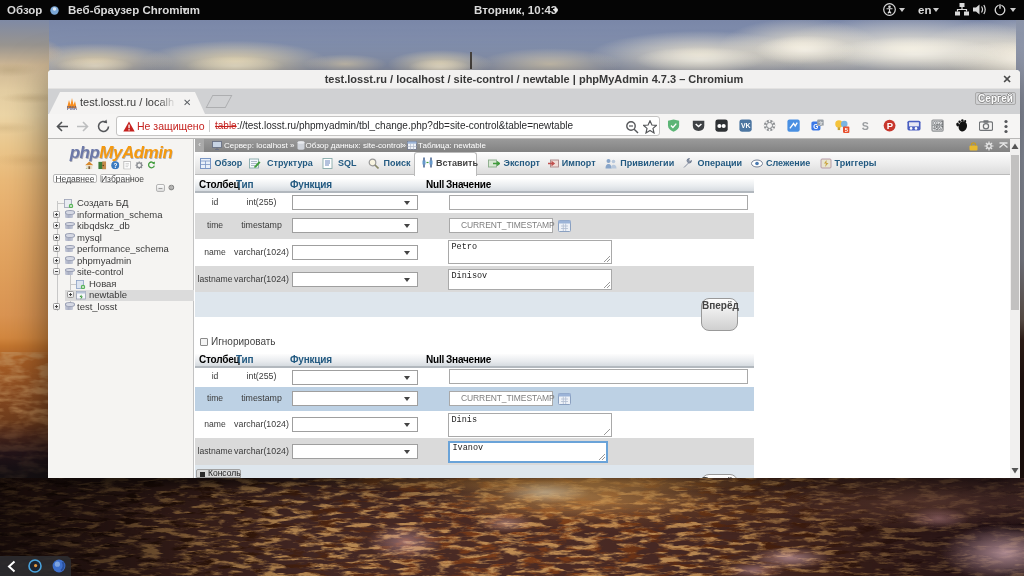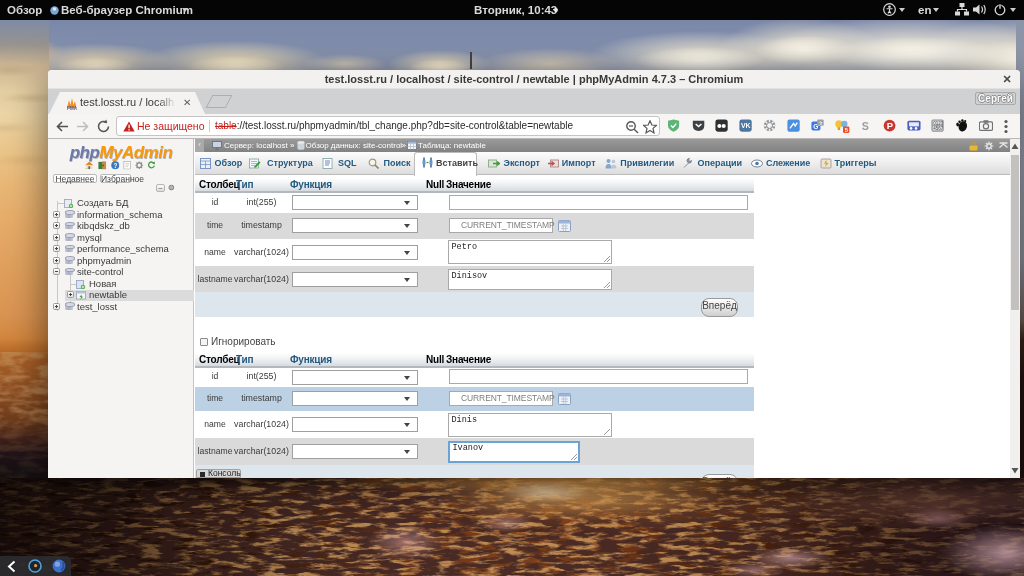--- a/index.html
+++ b/index.html
@@ -92,21 +92,21 @@
 .c1{position:absolute;left:0;width:40px;text-align:center;font-size:8.6px;color:#3a3a3a}
 .c2{position:absolute;left:23px;width:87px;text-align:center;font-size:8.8px;color:#3a3a3a}
 .sel{position:absolute;left:97px;width:126px;height:15px;background:#fff;border:1px solid #9f9f9f}
 .sel:after{content:"";position:absolute;right:7px;top:5px;border-left:3px solid transparent;border-right:3px solid transparent;border-top:4.5px solid #444}
 .hdr{background:linear-gradient(180deg,#fdfdfd 0%,#e8ebee 60%,#d6dbe0 100%);border-bottom:2px solid #b2b8be;height:14px;font-size:10px;font-weight:700;color:#000;letter-spacing:-0.2px}
 .hdr span{position:absolute;top:0;line-height:12px;white-space:nowrap}
 .inp{position:absolute;background:#fff;border:1px solid #a9a9a9;font-size:8.5px;color:#7e7e7e;line-height:13px;padding-left:11px;white-space:nowrap;letter-spacing:-0.1px}
 .ta{position:absolute;background:#fff;border:1px solid #a9a9a9;font-family:"Liberation Mono",monospace;font-size:8.5px;color:#222;padding:1px 0 0 3px}
 .ta i{position:absolute;right:1px;bottom:1px;width:6px;height:6px;font-style:normal;
 background:linear-gradient(135deg,transparent 0 45%,#999 45% 52%,transparent 52% 68%,#999 68% 75%,transparent 75%)}
-.btn{position:absolute;width:37px;height:19px;border:1px solid #999;border-radius:8px;background:linear-gradient(180deg,#fefefe,#e2e2e2 60%,#cfcfcf);font-size:10px;font-weight:400;color:#444;text-align:center;line-height:14px}
+.btn{position:absolute;width:37px;height:33px;border:1px solid #999;border-radius:8px;background:linear-gradient(180deg,#fefefe,#e2e2e2 60%,#cfcfcf);font-size:10px;font-weight:700;color:#444;text-align:center;line-height:14px}
 #vscroll{position:absolute;left:962px;top:0;width:10px;height:339px;background:#f1f0ef}
 #vthumb{position:absolute;left:963px;top:16px;width:8px;height:155px;background:#c2c1c0}
 .ei{position:absolute;top:5px;transform:scale(0.82);transform-origin:0 0}
 .hi{position:absolute;top:0;transform:scale(0.85);transform-origin:0 0}
 .crtxt{position:absolute;top:0;line-height:13px;white-space:nowrap}
 .ci{position:absolute;top:2px}
 .exp{position:absolute;width:7px;height:7px;background:linear-gradient(180deg,#fefefe,#e2e2e2);border:1px solid #9a9a9a;border-radius:1.5px;top:2px}
 .exp:before{content:"";position:absolute;left:1px;top:2px;width:3px;height:1px;background:#444}
 .exp.plus:after{content:"";position:absolute;left:2px;top:1px;width:1px;height:3px;background:#444}
 .dbi{position:absolute;top:1.5px;width:8px;height:8px}
@@ -155,21 +155,21 @@
  radial-gradient(90px 40px at 1005px 75px, rgba(240,196,206,.65), rgba(240,196,206,0) 72%),
  radial-gradient(45px 16px at 938px 40px, rgba(232,172,182,.45), rgba(232,172,182,0) 70%),
  radial-gradient(420px 14px at 190px 0px, rgba(10,5,5,.55), rgba(10,5,5,0) 80%),
  radial-gradient(260px 40px at 620px 24px, rgba(212,132,52,.3), rgba(212,132,52,0) 75%)"></div>
 <div id="topbar">
   <span class="t" style="left:7px">Обзор</span>
   <svg class="t" style="left:50px;top:6px" width="9" height="9">
       <circle cx="4.5" cy="4.5" r="4.2" fill="#7ba7d6"></circle>
       <circle cx="4.5" cy="3" r="1.8" fill="#dce8f4"></circle>
     </svg>
-  <span class="t" style="left:61px">Веб-браузер Chromium</span>
+  <span class="t" style="left:68px">Веб-браузер Chromium</span>
   <span class="t" style="left:182px;top:8px;width:0;height:0;border-left:3.2px solid transparent;border-right:3.2px solid transparent;border-top:4px solid #cccccc"></span>
   <span class="t" style="left:474px">Вторник, 10:43</span>
   <span class="t" style="left:553.5px;top:8px;width:4px;height:4px;background:#e8e8e8;border-radius:50%"></span>
   <svg class="t" style="left:883px;top:3px" width="13" height="13">
       <circle cx="6.5" cy="6.5" r="5.8" fill="none" stroke="#d9d9d9" stroke-width="1.2"></circle>
       <circle cx="6.5" cy="3.7" r="1.3" fill="#d9d9d9"></circle>
       <path d="M3.5 5.7 H9.5 M6.5 5.7 V8.1 M6.5 8.1 L4.9 10.4 M6.5 8.1 L8.1 10.4" stroke="#d9d9d9" stroke-width="1.1" fill="none"></path>
     </svg>
   <span class="t" style="left:899px;top:8px;width:0;height:0;border-left:3.2px solid transparent;border-right:3.2px solid transparent;border-top:4px solid #cccccc"></span>
   <span class="t" style="left:918px">en</span>
@@ -607,21 +607,21 @@
         <div class="frow" style="top:272px;height:26.5px;background:#fff">
             <span class="c1" style="top:8px">name</span>
             <span class="c2" style="top:8px">varchar(1024)</span>
             <span class="sel" style="top:6px"></span>
             <span class="ta" style="left:252.5px;top:1.5px;width:164px;height:24px">Dinis<i></i></span>
           </div>
         <div class="frow" style="top:298.5px;height:27px;background:#dadada">
             <span class="c1" style="top:8px">lastname</span>
             <span class="c2" style="top:8px">varchar(1024)</span>
             <span class="sel" style="top:6px"></span>
-            <span class="ta" style="left:252.5px;top:3px;width:132px;height:22px;border:2px solid #6aa3d8;padding-top:0">Ivanov<i></i></span>
+            <span class="ta" style="left:252.5px;top:3px;width:160px;height:22px;border:2px solid #6aa3d8;padding-top:0">Ivanov<i></i></span>
           </div>
         <div class="frow" style="top:325.5px;height:13.5px;background:#dee6ed">
             <span class="btn" style="left:506px;top:9px">Вперёд</span>
           </div>
 
         <div style="position:absolute;left:1px;top:330px;width:45px;height:9px;background:linear-gradient(180deg,#e2e2e2,#cicgce);background:#d6d6d6;border:1px solid #a0a0a0;border-radius:2px 2px 0 0;font-size:8.5px;color:#222;line-height:7px">
             <span style="position:absolute;left:3px;top:1.5px;width:5px;height:5px;background:#2a2a2a"></span>
             <span style="position:absolute;left:11px">Консоль</span>
           </div>
       </div>

